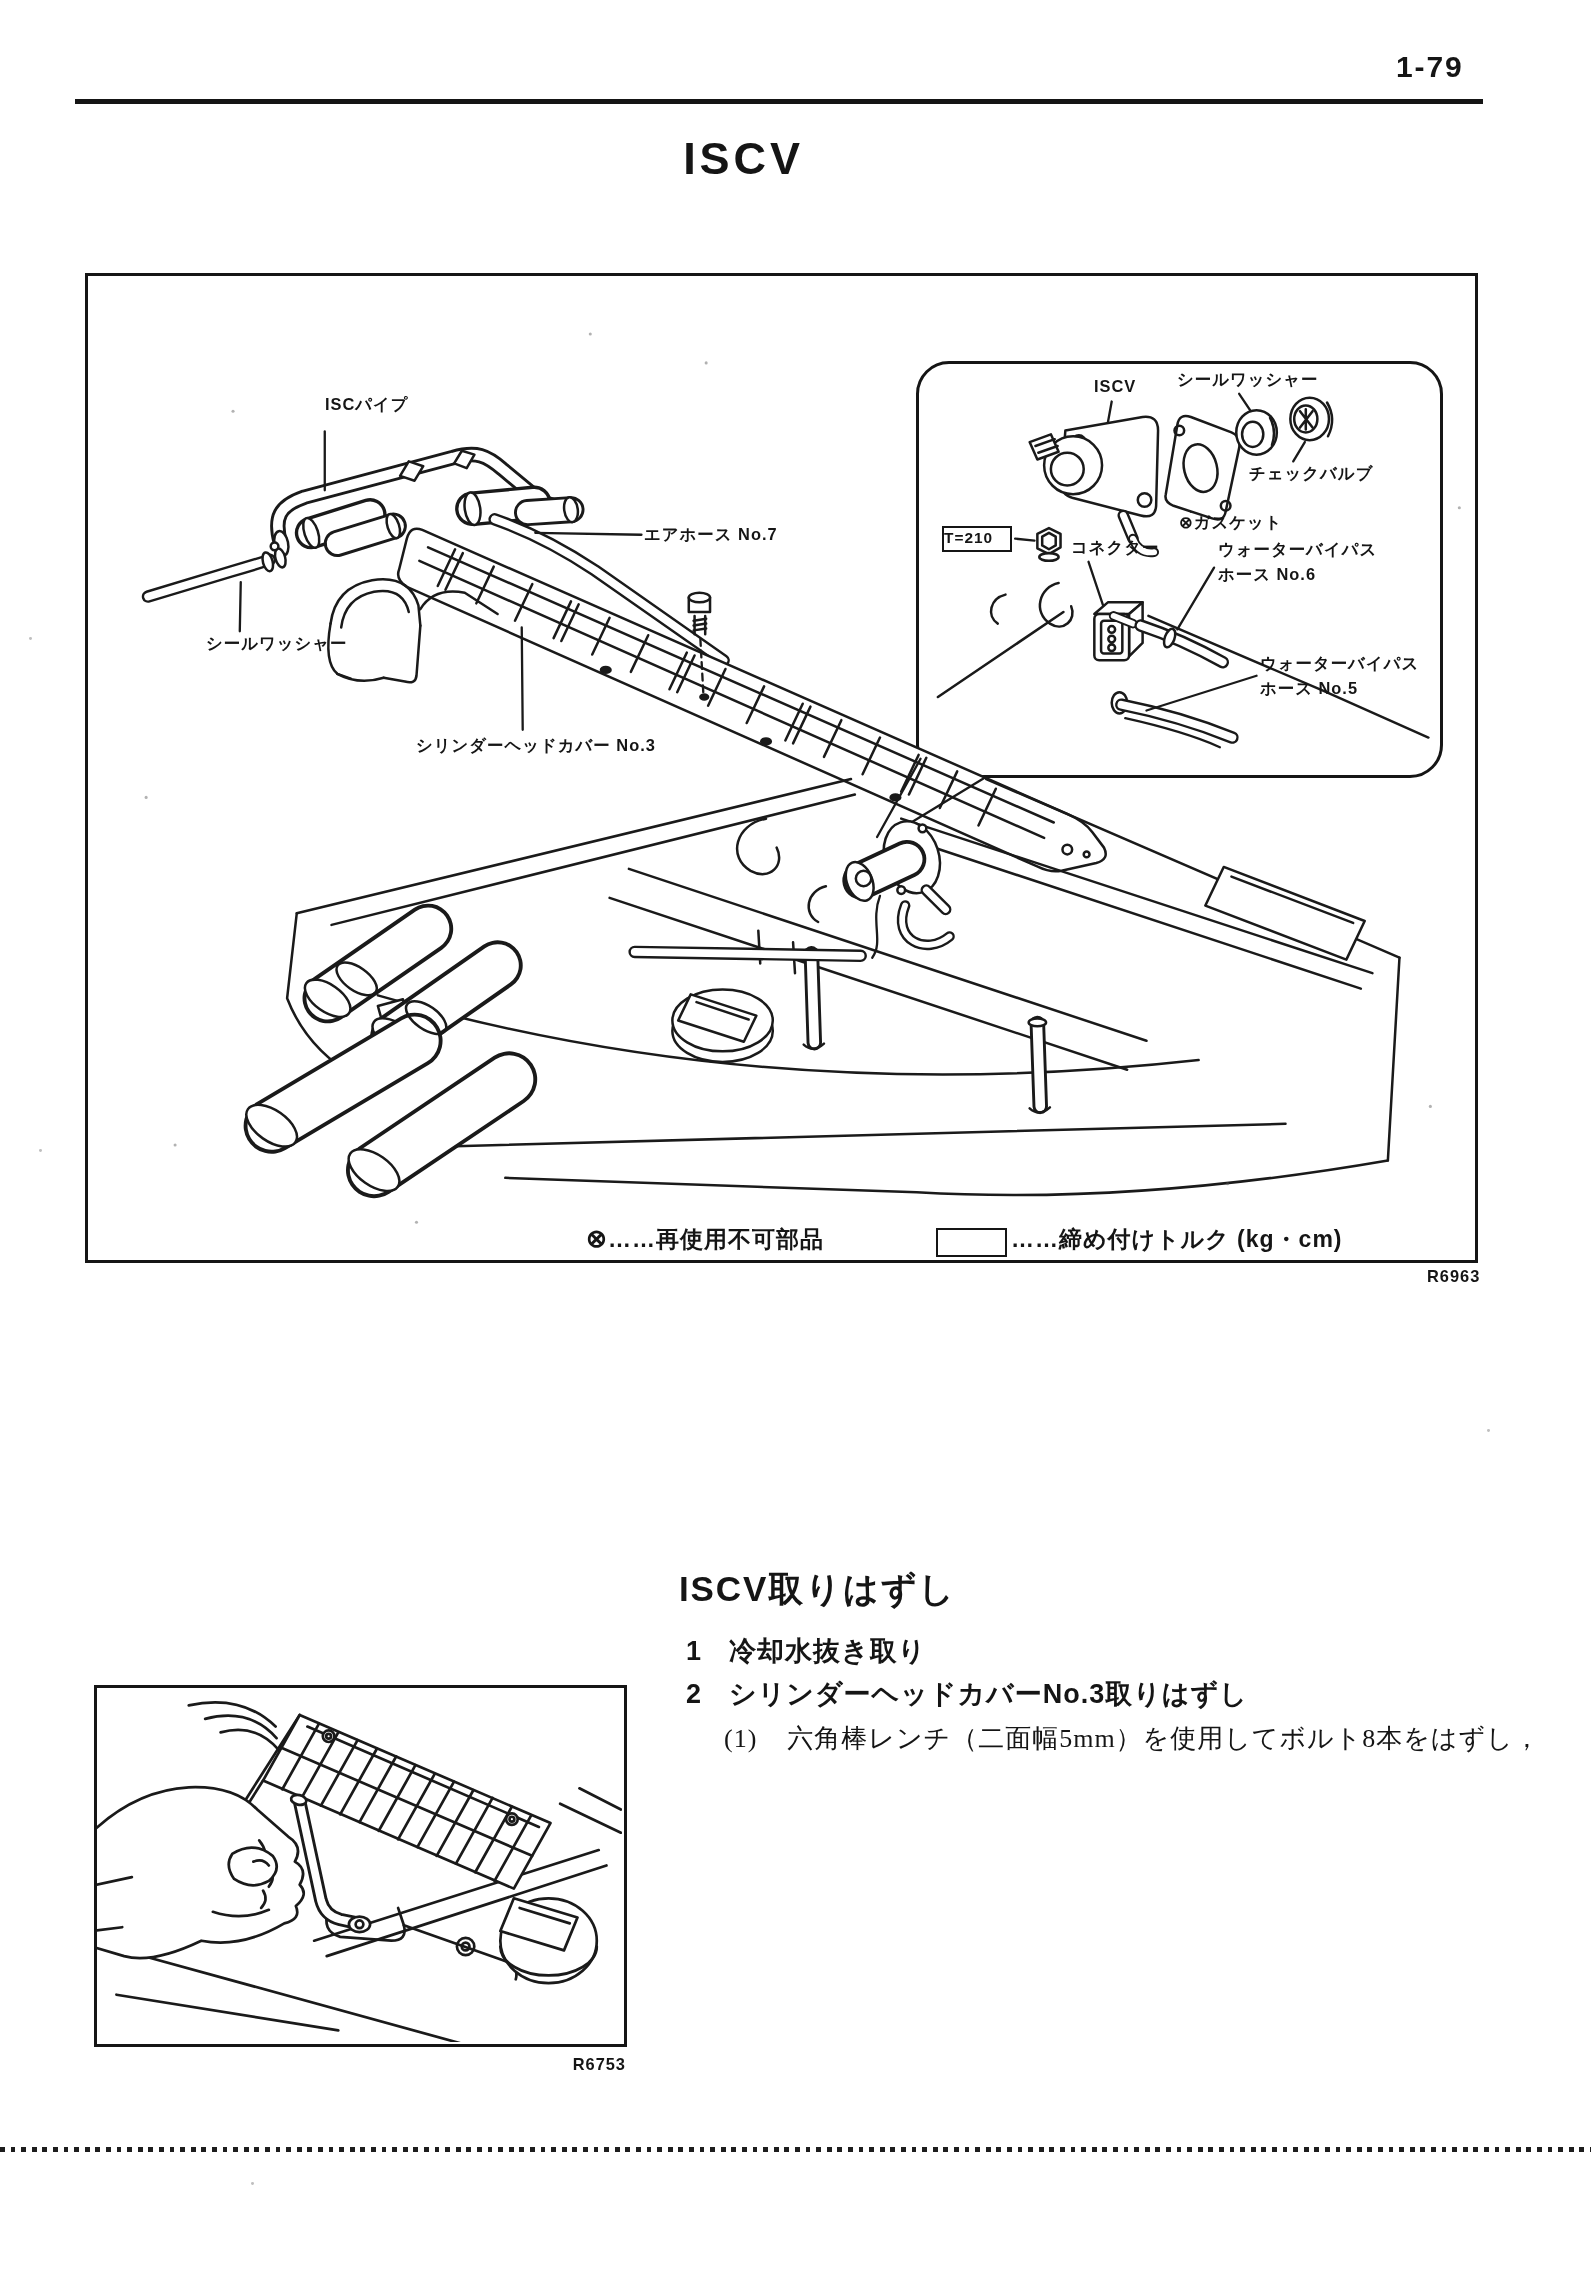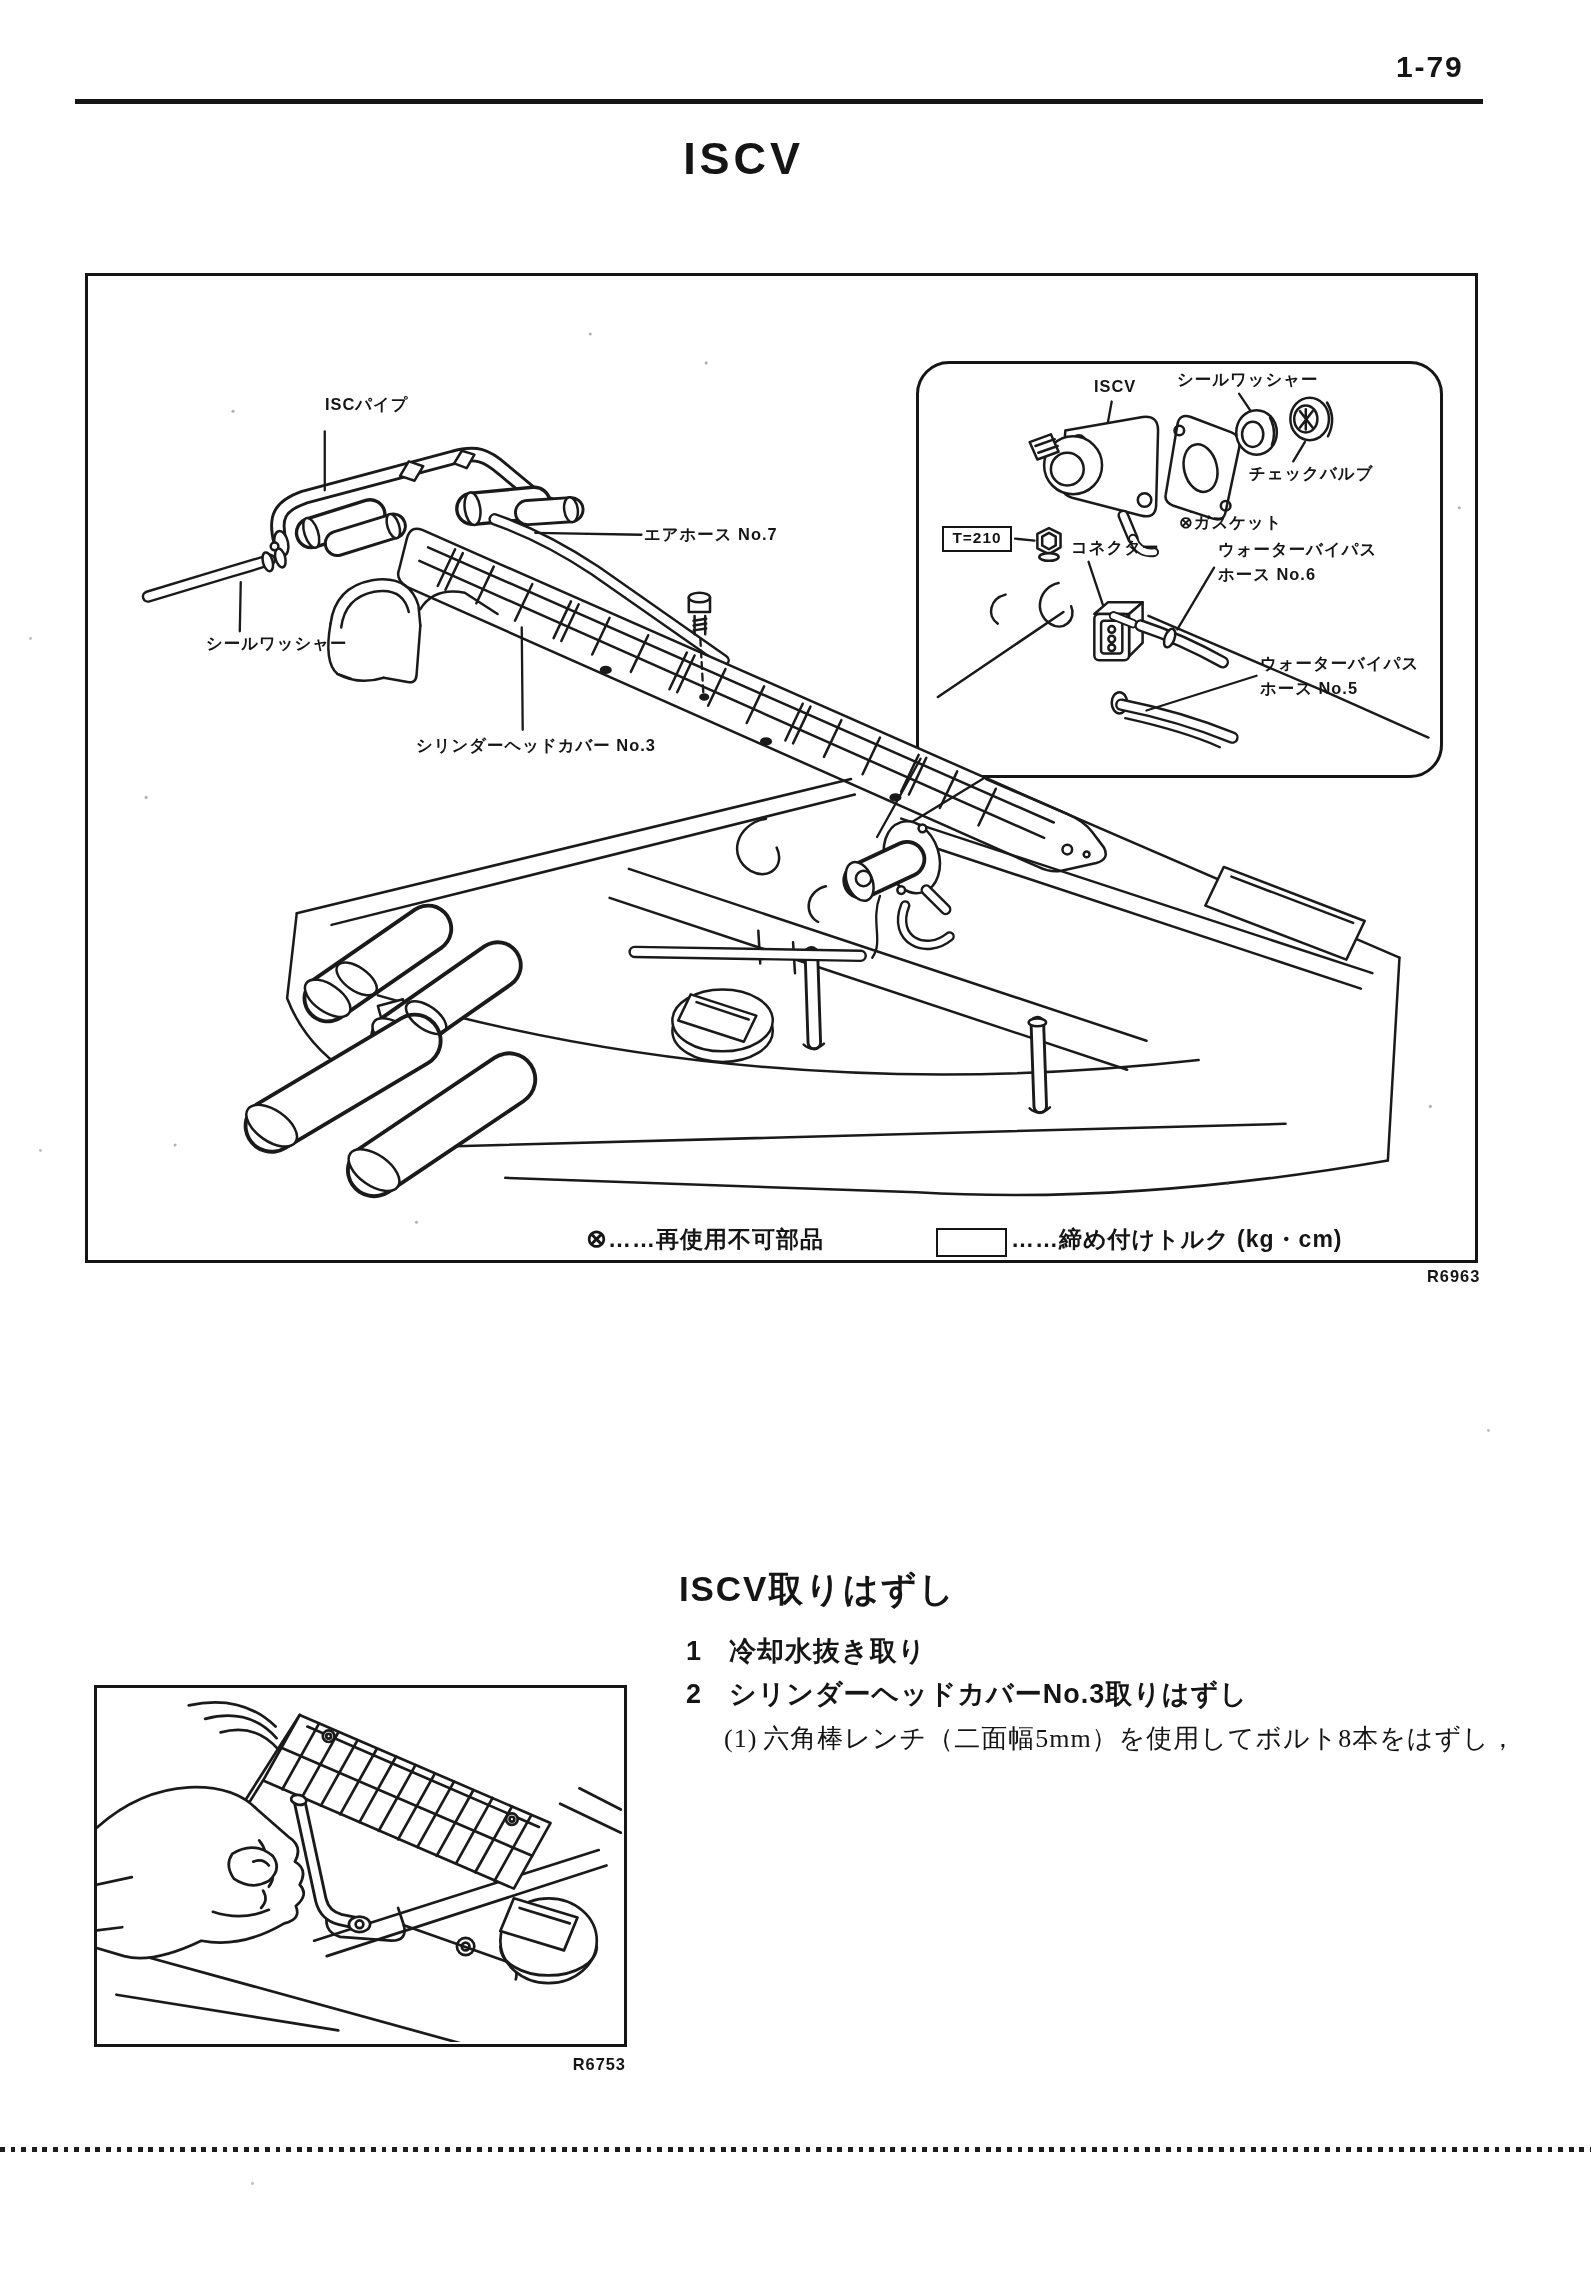--- a/index.html
+++ b/index.html
@@ -17,34 +17,34 @@
            font-size:30px;font-weight:700;letter-spacing:1.9px;}
   
   .figbox{position:absolute;left:85px;top:273px;width:1393px;height:990px;
           border:3.9px solid #151515;box-sizing:border-box;}
   .figbox svg{position:absolute;left:0;top:0;z-index:1;}
   .insetbox{position:absolute;left:828px;top:85px;width:527px;height:417px;
             border:3.9px solid #151515;border-radius:33px;box-sizing:border-box;z-index:0;}
   .lbl{position:absolute;z-index:2;font-size:16.4px;font-weight:700;white-space:nowrap;
        letter-spacing:1px;line-height:1.5;}
   .torque-box{position:absolute;z-index:2;left:854px;top:250px;width:70px;height:26px;
-              border:2.9px solid #151515;box-sizing:border-box;text-align:center;
+              border:2.9px solid #151515;box-sizing:border-box;
               font-size:15.4px;font-weight:700;line-height:20px;letter-spacing:1px;background:#fff;}
   .legend{position:absolute;z-index:2;top:948px;font-size:23px;font-weight:700;letter-spacing:1px;}
   .legend .sym{font-size:25px;}
   .legend-rect{position:absolute;z-index:2;left:848px;top:952px;width:71px;height:29px;
                border:2.9px solid #151515;box-sizing:border-box;background:#fff;}
   .figref{position:absolute;font-size:16.4px;font-weight:700;letter-spacing:1px;}
   
   .proc-head{position:absolute;left:679px;top:1566px;font-size:35px;font-weight:700;letter-spacing:1.9px;}
   .step{position:absolute;font-size:27px;font-weight:700;letter-spacing:1px;white-space:nowrap;}
   .step .st{margin-left:27px;}
   .substep{position:absolute;font-size:26px;font-weight:400;letter-spacing:1px;white-space:nowrap;
            font-family:"Liberation Serif",serif;}
-  .substep .st{margin-left:6px;}
+  .substep .st{margin-left:30px;}
   
   .smallbox{position:absolute;left:94px;top:1685px;width:533px;height:362px;
             border:3.9px solid #151515;box-sizing:border-box;background:#fff;}
   .dotline{position:absolute;left:0;top:2147px;width:1591px;height:4.8px;
            background:repeating-linear-gradient(90deg,#1d1d1d 0 4.8px,transparent 4.8px 10.6px);}
   .speck{position:absolute;width:2.9px;height:2.9px;border-radius:50%;background:#8a8a8a;opacity:.55;}
 </style>
 </head>
 <body>
 

